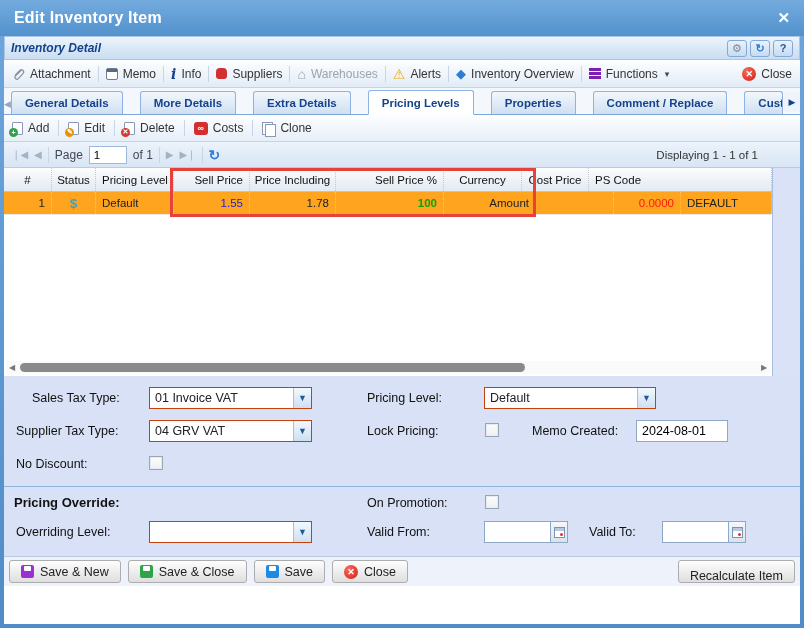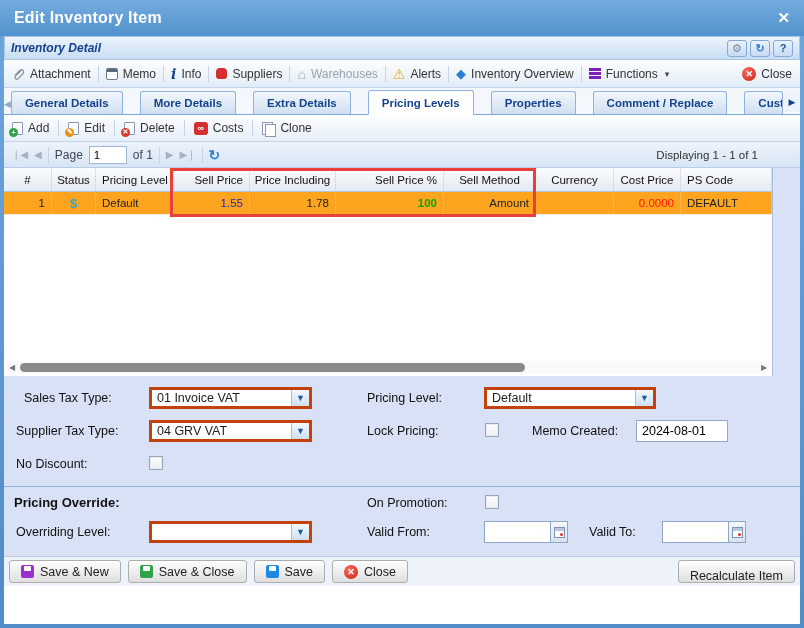--- a/index.html
+++ b/index.html
@@ -131,21 +131,21 @@
     border:3px solid #e8403a; pointer-events:none; z-index:5; }
   .hscroll { position:absolute; left:2px; right:30px; bottom:2px; height:13px; background:#fafafa;
     display:flex; align-items:center; }
   .hs-arrow { width:12px; color:#777; font-size:8px; text-align:center; cursor:pointer; }
   .hs-thumb { position:absolute; left:14px; width:505px; height:9px; background:#8a8a8a; border-radius:5px; cursor:grab; }
   .hs-arrow.r { position:absolute; right:0; }
 
   
   .formarea { height:110px; background:#d8e1f5; position:relative; font-size:12.5px; }
   .frlabel { position:absolute; color:#111; }
-  .select { position:absolute; height:22px; background:#fff; border:3px solid #c2410c; display:flex; align-items:stretch; cursor:pointer; }
+  .select { position:absolute; height:22px; background:#fff; border:1px solid #c2410c; display:flex; align-items:stretch; cursor:pointer; }
   .select .sval { flex:1; display:flex; align-items:center; padding:0 5px; font-size:12.5px; overflow:hidden; white-space:nowrap; }
   .select .sbtn { width:18px; background:linear-gradient(#f3f8fd,#cfdff1); border-left:1px solid #aac0da;
     display:flex; align-items:center; justify-content:center; color:#1c5a9e; font-size:9px; font-weight:700; }
   .tinput { position:absolute; height:22px; background:#fff; border:1px solid #8fa8c8; padding:0 5px;
     font-size:12.5px; font-family:"Liberation Sans",sans-serif; }
   .chk { position:absolute; width:14px; height:14px; background:linear-gradient(#fdfdfd,#eceff2);
     border:1px solid #97a5b7; box-shadow:inset 0 0 0 1px #e6ebf0; cursor:pointer; }
   .dateinput { position:absolute; height:22px; display:flex; }
   .dateinput .di { flex:1; background:#fff; border:1px solid #8fa8c8; border-right:none; }
   .dateinput .cal { width:18px; background:linear-gradient(#f5f8fb,#d9e2ec); border:1px solid #8fa8c8;
@@ -309,21 +309,20 @@
 
     <div class="grid">
       <div class="gtable">
         <div class="grow gh">
           <span class="gcell c0">#</span>
           <span class="gcell c1">Status</span>
           <span class="gcell c2">Pricing Level</span>
           <span class="gcell c3">Sell Price</span>
           <span class="gcell c4">Price Including</span>
           <span class="gcell c5">Sell Price %</span>
-          <span class="gcell c6">Sell Method</span>
           <span class="gcell c7">Currency</span>
           <span class="gcell c8">Cost Price</span>
           <span class="gcell c9">PS Code</span>
         </div>
         <div class="grow gdata">
           <span class="gcell c0">1</span>
           <span class="gcell c1 dollar">$</span>
           <span class="gcell c2">Default</span>
           <span class="gcell c3 v-blue">1.55</span>
           <span class="gcell c4">1.78</span>
@@ -337,21 +336,21 @@
       <div class="vstrip"></div>
       <div class="redbox2"></div>
       <div class="hscroll">
         <span class="hs-arrow">◀</span>
         <span class="hs-thumb"></span>
         <span class="hs-arrow r">▶</span>
       </div>
     </div>
 
     <div class="formarea">
-      <span class="frlabel" style="left:20px; top:15px;">Sales Tax Type:</span>
+      <span class="frlabel" style="left:28px; top:15px;">Sales Tax Type:</span>
       <div class="select" style="left:145px; top:11px; width:163px;">
         <span class="sval">01 Invoice VAT</span>
         <span class="sbtn">▼</span>
       </div>
       <span class="frlabel" style="left:363px; top:15px;">Pricing Level:</span>
       <div class="select" style="left:480px; top:11px; width:172px;">
         <span class="sval">Default</span>
         <span class="sbtn">▼</span>
       </div>
 

